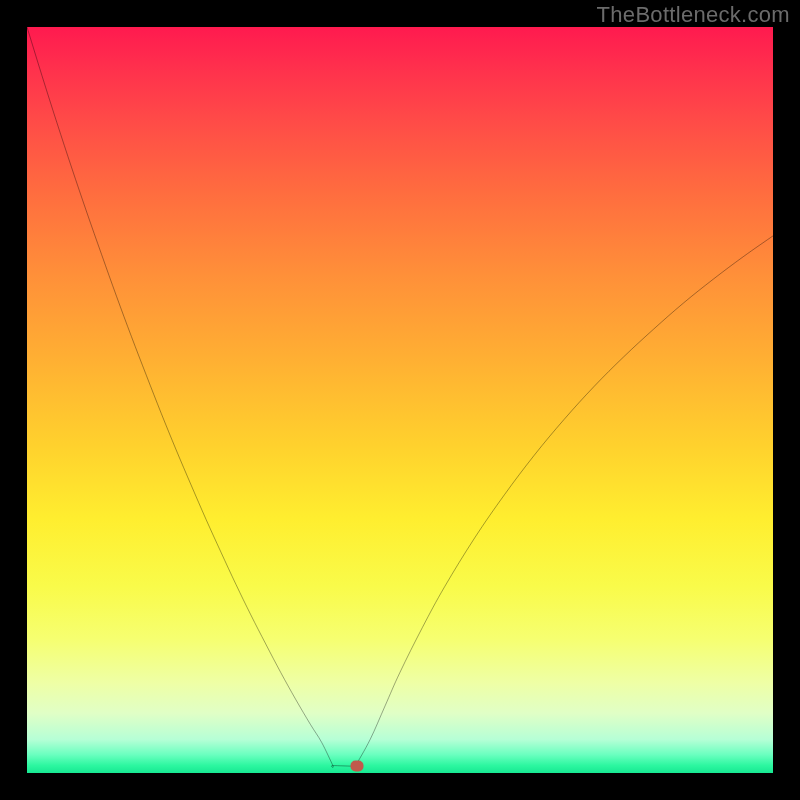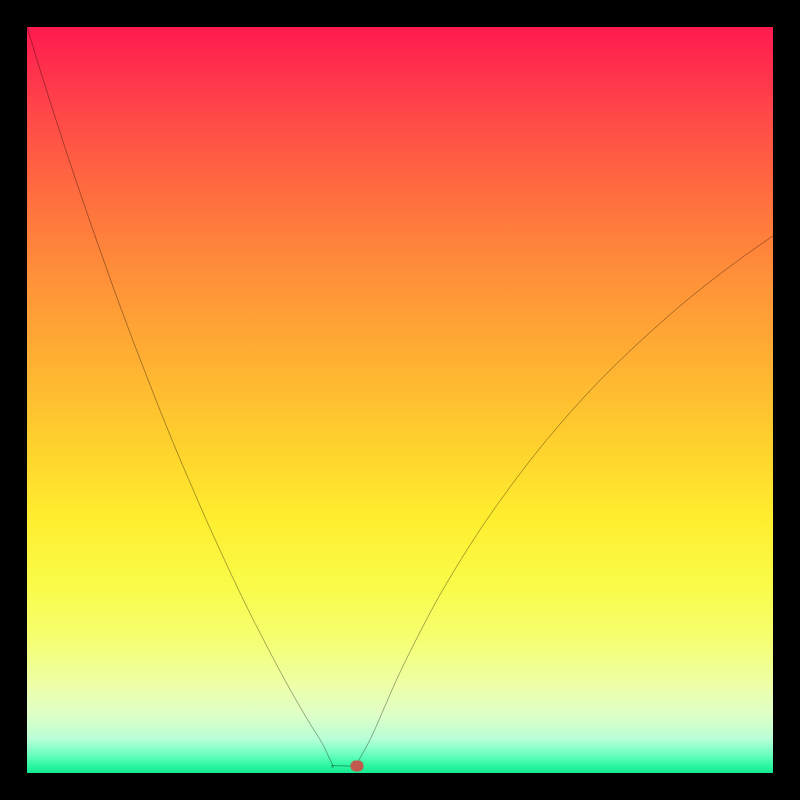--- a/index.html
+++ b/index.html
@@ -63,20 +63,21 @@
     border-radius: 5px;
     background: #c15a4c;
     transform: translate(-50%, -50%);
   }
 </style>
 </head>
 <body>
 
 <div class="frame">
 
+  <div class="watermark">TheBottleneck.com</div>
 
   <div class="plot">
     <div class="gradient-bg"></div>
 
     <svg class="curve" viewBox="0 0 100 100" preserveAspectRatio="none">
       <path id="curve-path" fill="none" stroke="#000000" stroke-width="0.35" vector-effect="non-scaling-stroke" stroke-linejoin="round" stroke-linecap="round" d="M0,0 C0.360,1.170 1.280,4.196 2.000,6.500 C2.720,8.804 3.280,10.568 4.000,12.800 C4.720,15.032 5.280,16.740 6.000,18.900 C6.720,21.060 7.280,22.712 8.000,24.800 C8.720,26.888 9.280,28.466 10.000,30.500 C10.720,32.534 11.280,34.120 12.000,36.100 C12.720,38.080 13.280,39.592 14.000,41.500 C14.720,43.408 15.280,44.846 16.000,46.700 C16.720,48.554 17.280,50.000 18.000,51.800 C18.720,53.600 19.280,54.972 20.000,56.700 C20.720,58.428 21.280,59.726 22.000,61.400 C22.720,63.074 23.280,64.380 24.000,66.000 C24.720,67.620 25.280,68.834 26.000,70.400 C26.720,71.966 27.280,73.188 28.000,74.700 C28.720,76.212 29.280,77.360 30.000,78.800 C30.720,80.240 31.280,81.314 32.000,82.700 C32.720,84.086 33.280,85.168 34.000,86.500 C34.720,87.832 35.280,88.840 36.000,90.100 C36.720,91.360 37.370,92.456 38.000,93.500 C38.630,94.544 38.960,94.910 39.500,95.900 C40.040,96.890 40.730,98.442 41.000,99.000 C41.270,99.558 40.460,98.982 41.000,99.000 C41.540,99.018 43.460,99.082 44.000,99.100 C44.540,99.118 43.640,99.748 44.000,99.100 C44.360,98.452 45.280,96.958 46.000,95.500 C46.720,94.042 47.280,92.620 48.000,91.000 C48.720,89.380 49.100,88.390 50.000,86.500 C50.900,84.610 51.920,82.570 53.000,80.500 C54.080,78.430 54.740,77.160 56.000,75.000 C57.260,72.840 58.560,70.714 60.000,68.500 C61.440,66.286 62.560,64.698 64.000,62.700 C65.440,60.702 66.560,59.218 68.000,57.400 C69.440,55.582 70.560,54.256 72.000,52.600 C73.440,50.944 74.560,49.712 76.000,48.200 C77.440,46.688 78.560,45.586 80.000,44.200 C81.440,42.814 82.560,41.796 84.000,40.500 C85.440,39.204 86.560,38.206 88.000,37.000 C89.440,35.794 90.560,34.916 92.000,33.800 C93.440,32.684 94.560,31.844 96.000,30.800 C97.440,29.756 99.280,28.504 100.000,28.000"></path>
     </svg>
 
     <div class="marker" id="marker" style="left: 44.3%; top: 99.1%; background: rgb(193, 90, 76);"></div>
   </div>

